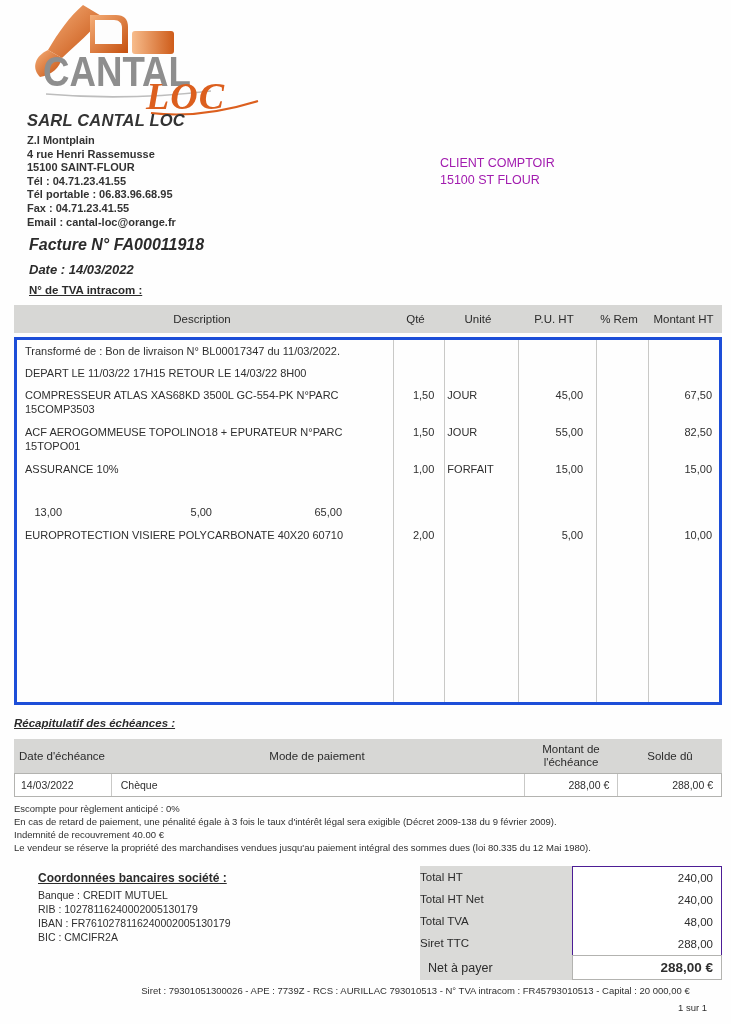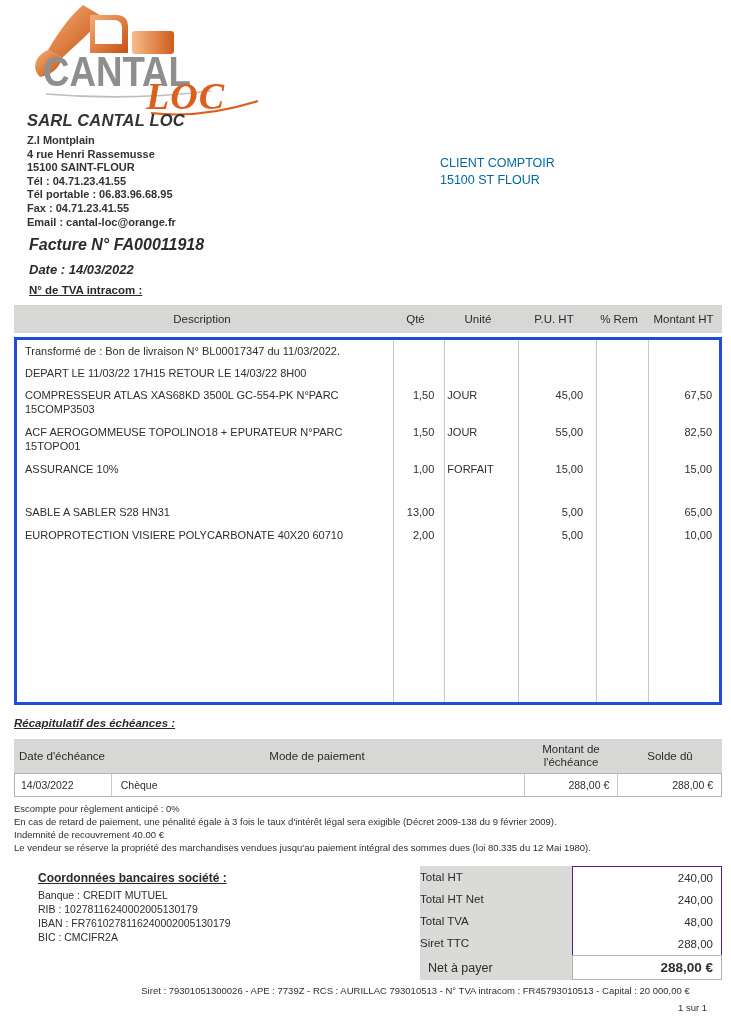--- a/index.html
+++ b/index.html
@@ -4,21 +4,21 @@
 <style>
   * { box-sizing: border-box; margin: 0; padding: 0; }
   html, body { background: #ffffff; }
   body { font-family: "Liberation Sans", "DejaVu Sans", sans-serif; color: #2f2f2f; }
   .page { position: relative; width: 731px; height: 1024px; background: #fefefe; overflow: hidden; }
 
   
   .logo { position: absolute; left: 26px; top: 4px; width: 240px; height: 115px; }
   .company-name { position: absolute; left: 27px; top: 111px; font-size: 16.5px; font-weight: bold; letter-spacing: .2px; color: #333; font-style: italic; }
   .company-address { position: absolute; left: 27px; top: 134px; font-size: 11px; font-weight: bold; line-height: 13.6px; color: #333; }
-  .client-block { position: absolute; left: 440px; top: 155px; font-size: 12.5px; line-height: 17px; color: #0369a1; }
+  .client-block { position: absolute; left: 440px; top: 155px; font-size: 12.5px; line-height: 17px; color: #a21caf; }
 
   .invoice-title { position: absolute; left: 29px; top: 236px; font-size: 16px; font-weight: bold; font-style: italic; color: #2b2b2b; }
   .invoice-date  { position: absolute; left: 29px; top: 262px; font-size: 13px; font-weight: bold; font-style: italic; color: #2b2b2b; }
   .tva-label     { position: absolute; left: 29px; top: 284px; font-size: 11.5px; font-weight: bold; text-decoration: underline; color: #2b2b2b; }
 
   
   .items-header { position: absolute; left: 14px; top: 305px; width: 708px; height: 28px;
                   background: #d7d7d5; display: flex; align-items: center; font-size: 11.5px; color: #2b2b2b; }
   .items-header > div { text-align: center; }
   .hc1 { width: 376px; } .hc2 { width: 51px; } .hc3 { width: 74px; }
@@ -174,21 +174,20 @@
     <div class="irow" style="height:24px">
       <div class="c1">ASSURANCE 10%</div>
       <div class="c2">1,00</div>
       <div class="c3">FORFAIT</div>
       <div class="c4">15,00</div>
       <div class="c5"></div>
       <div class="c6">15,00</div>
     </div>
     <div style="height:19px"></div>
     <div class="irow" style="height:23px">
-      <div class="c1">SABLE A SABLER S28 HN31</div>
       <div class="c2">13,00</div>
       <div class="c3"></div>
       <div class="c4">5,00</div>
       <div class="c5"></div>
       <div class="c6">65,00</div>
     </div>
     <div class="irow" style="height:23px">
       <div class="c1">EUROPROTECTION VISIERE POLYCARBONATE 40X20 60710</div>
       <div class="c2">2,00</div>
       <div class="c3"></div>

